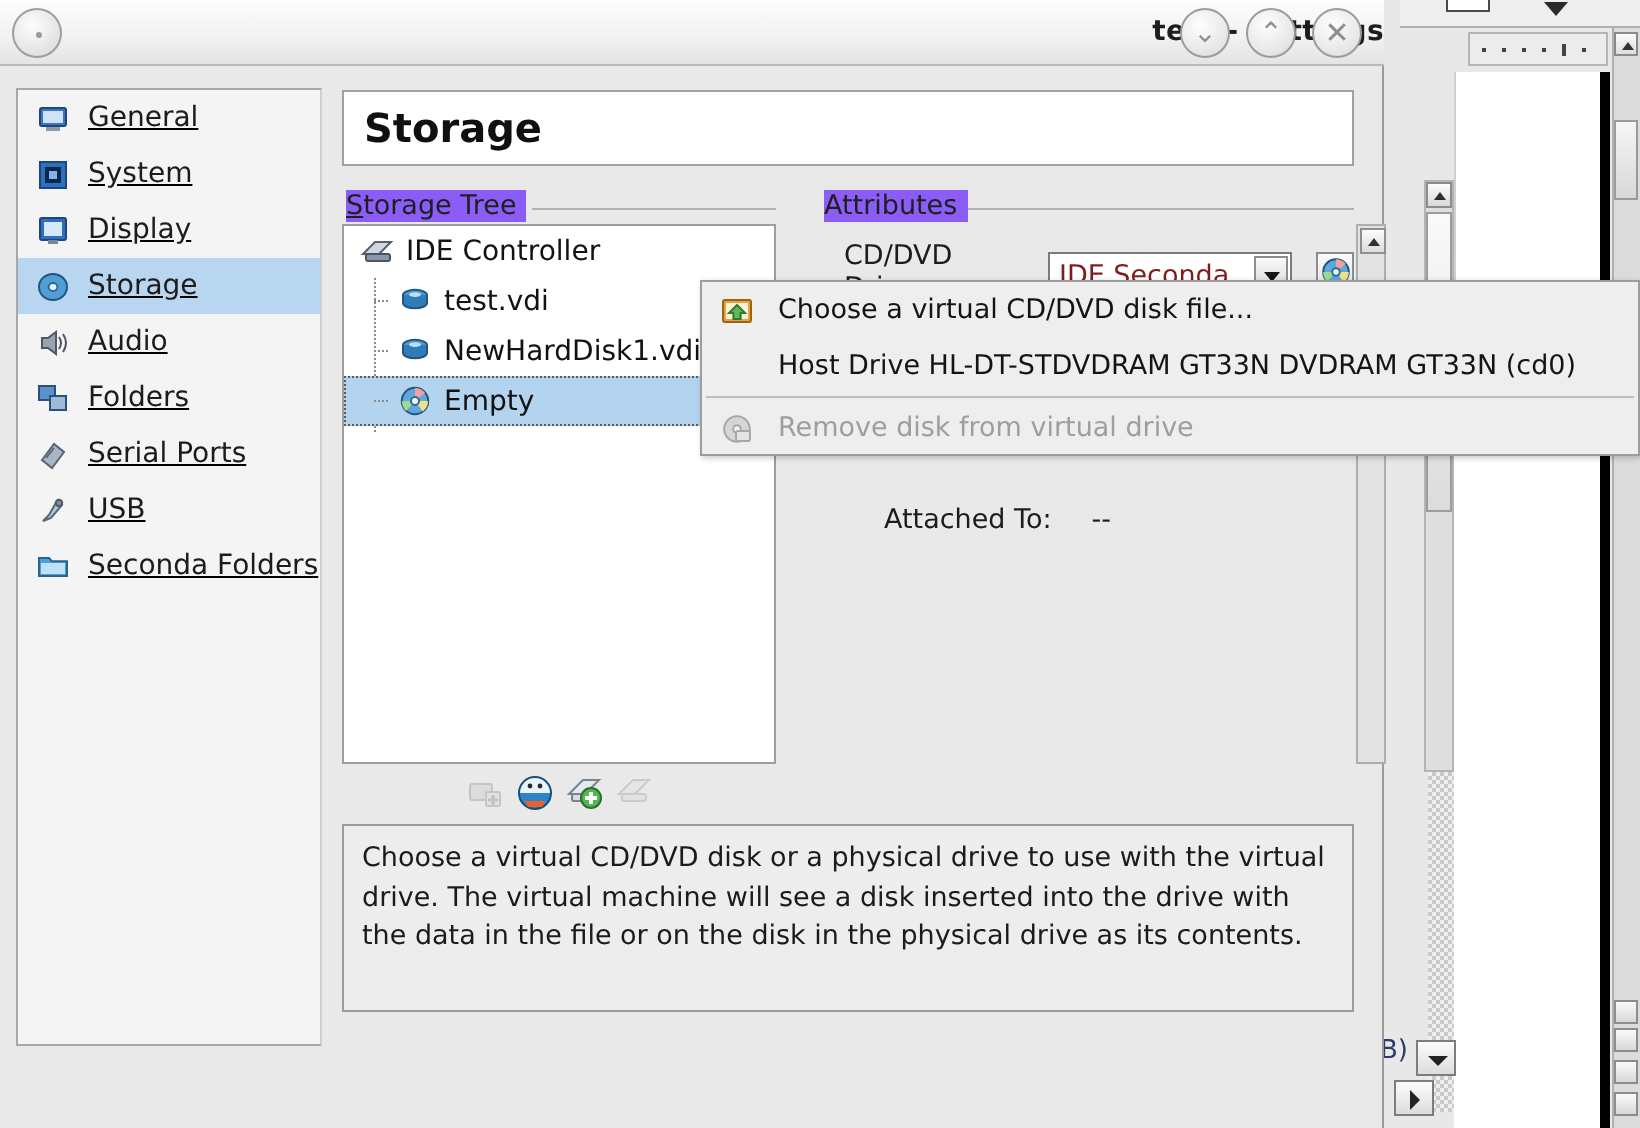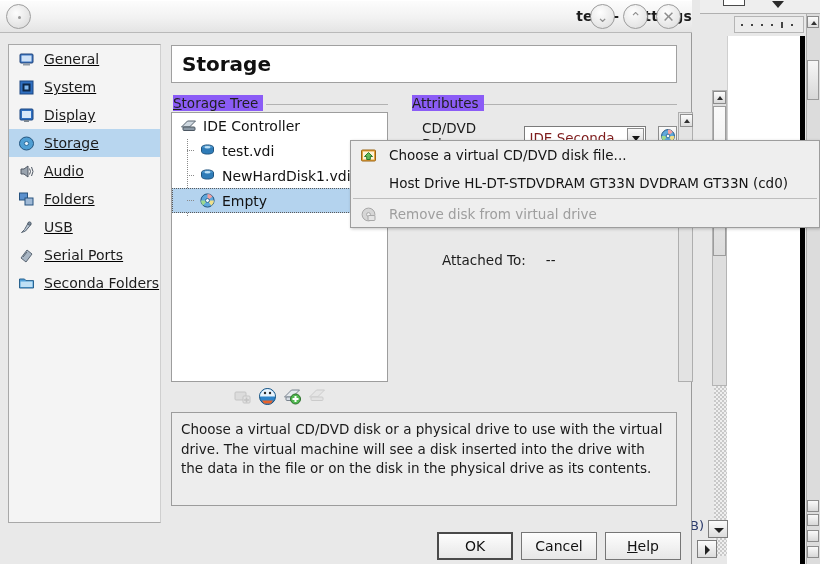--- a/index.html
+++ b/index.html
@@ -251,35 +251,35 @@
               <rect x="1.5" y="2" width="8" height="7" fill="#5b90cd" stroke="#27527f"></rect>
               <rect x="7" y="7" width="8" height="7" fill="#9fb9d6" stroke="#27527f"></rect>
             </svg>
         </span>
         <span>Folders</span>
       </div>
 
       <div class="side-item">
         <span class="ico">
           <svg width="17" height="17" viewBox="0 0 17 17">
+              <path d="M3 11l6-8 5 4-6 8z" fill="#a9b6c4" stroke="#5a6673"></path>
+              <path d="M5 10l4-5" stroke="#5a6673"></path>
+            </svg>
+        </span>
+        <span>Serial Ports</span>
+      </div>
+
+      <div class="side-item">
+        <span class="ico">
+          <svg width="17" height="17" viewBox="0 0 17 17">
               <path d="M3.5 13.5l3-3 4-7 2.5 2-5.5 6.5z" fill="#b9c6d4" stroke="#5a6673"></path>
               <circle cx="11.5" cy="4.5" r="1.6" fill="#7f8fa0" stroke="#4d5a67"></circle>
             </svg>
         </span>
         <span>USB</span>
-      </div>
-
-      <div class="side-item">
-        <span class="ico">
-          <svg width="17" height="17" viewBox="0 0 17 17">
-              <path d="M3 11l6-8 5 4-6 8z" fill="#a9b6c4" stroke="#5a6673"></path>
-              <path d="M5 10l4-5" stroke="#5a6673"></path>
-            </svg>
-        </span>
-        <span>Serial Ports</span>
       </div>
 
       <div class="side-item">
         <span class="ico">
           <svg width="17" height="17" viewBox="0 0 17 17">
               <path d="M1.5 4h5l1.4 1.6H15.5V13h-14z" fill="#4f9fd9" stroke="#2a638f"></path>
               <path d="M2.5 6.5h12V12h-12z" fill="#bfe0f5"></path>
             </svg>
         </span>
         <span>Seconda Folders</span>
@@ -407,28 +407,20 @@
         <span style="margin-left:8px">--</span>
       </div>
     </div>
 
     <div class="attr-scroll">
       <div class="attr-scroll-up"></div>
     </div>
 
     <div class="desc-box">Choose a virtual CD/DVD disk or a physical drive to use with the virtual drive. The virtual machine will see a disk inserted into the drive with the data in the file or on the disk in the physical drive as its contents.</div>
 
-    <div class="btnrow">
-      <div class="btn def">OK</div>
-      <div class="btn">Cancel</div>
-      <div class="btn">
-        <span class="u">H</span>
-          <span>elp</span>
-      </div>
-    </div>
   </div>
 
   <div class="menu">
     <div class="menu-item">
       <span class="menu-ico">
         <svg width="17" height="17" viewBox="0 0 17 17">
             <rect x="1.5" y="3" width="14" height="11" rx="1" fill="#e8a33d" stroke="#9a6413"></rect>
             <rect x="3" y="4.5" width="11" height="8" fill="#fdf3d8"></rect>
             <path d="M8.5 5.5l4 4h-2.2v3h-3.6v-3H4.5z" fill="#63b95a" stroke="#2f7a2c"></path>
           </svg>

